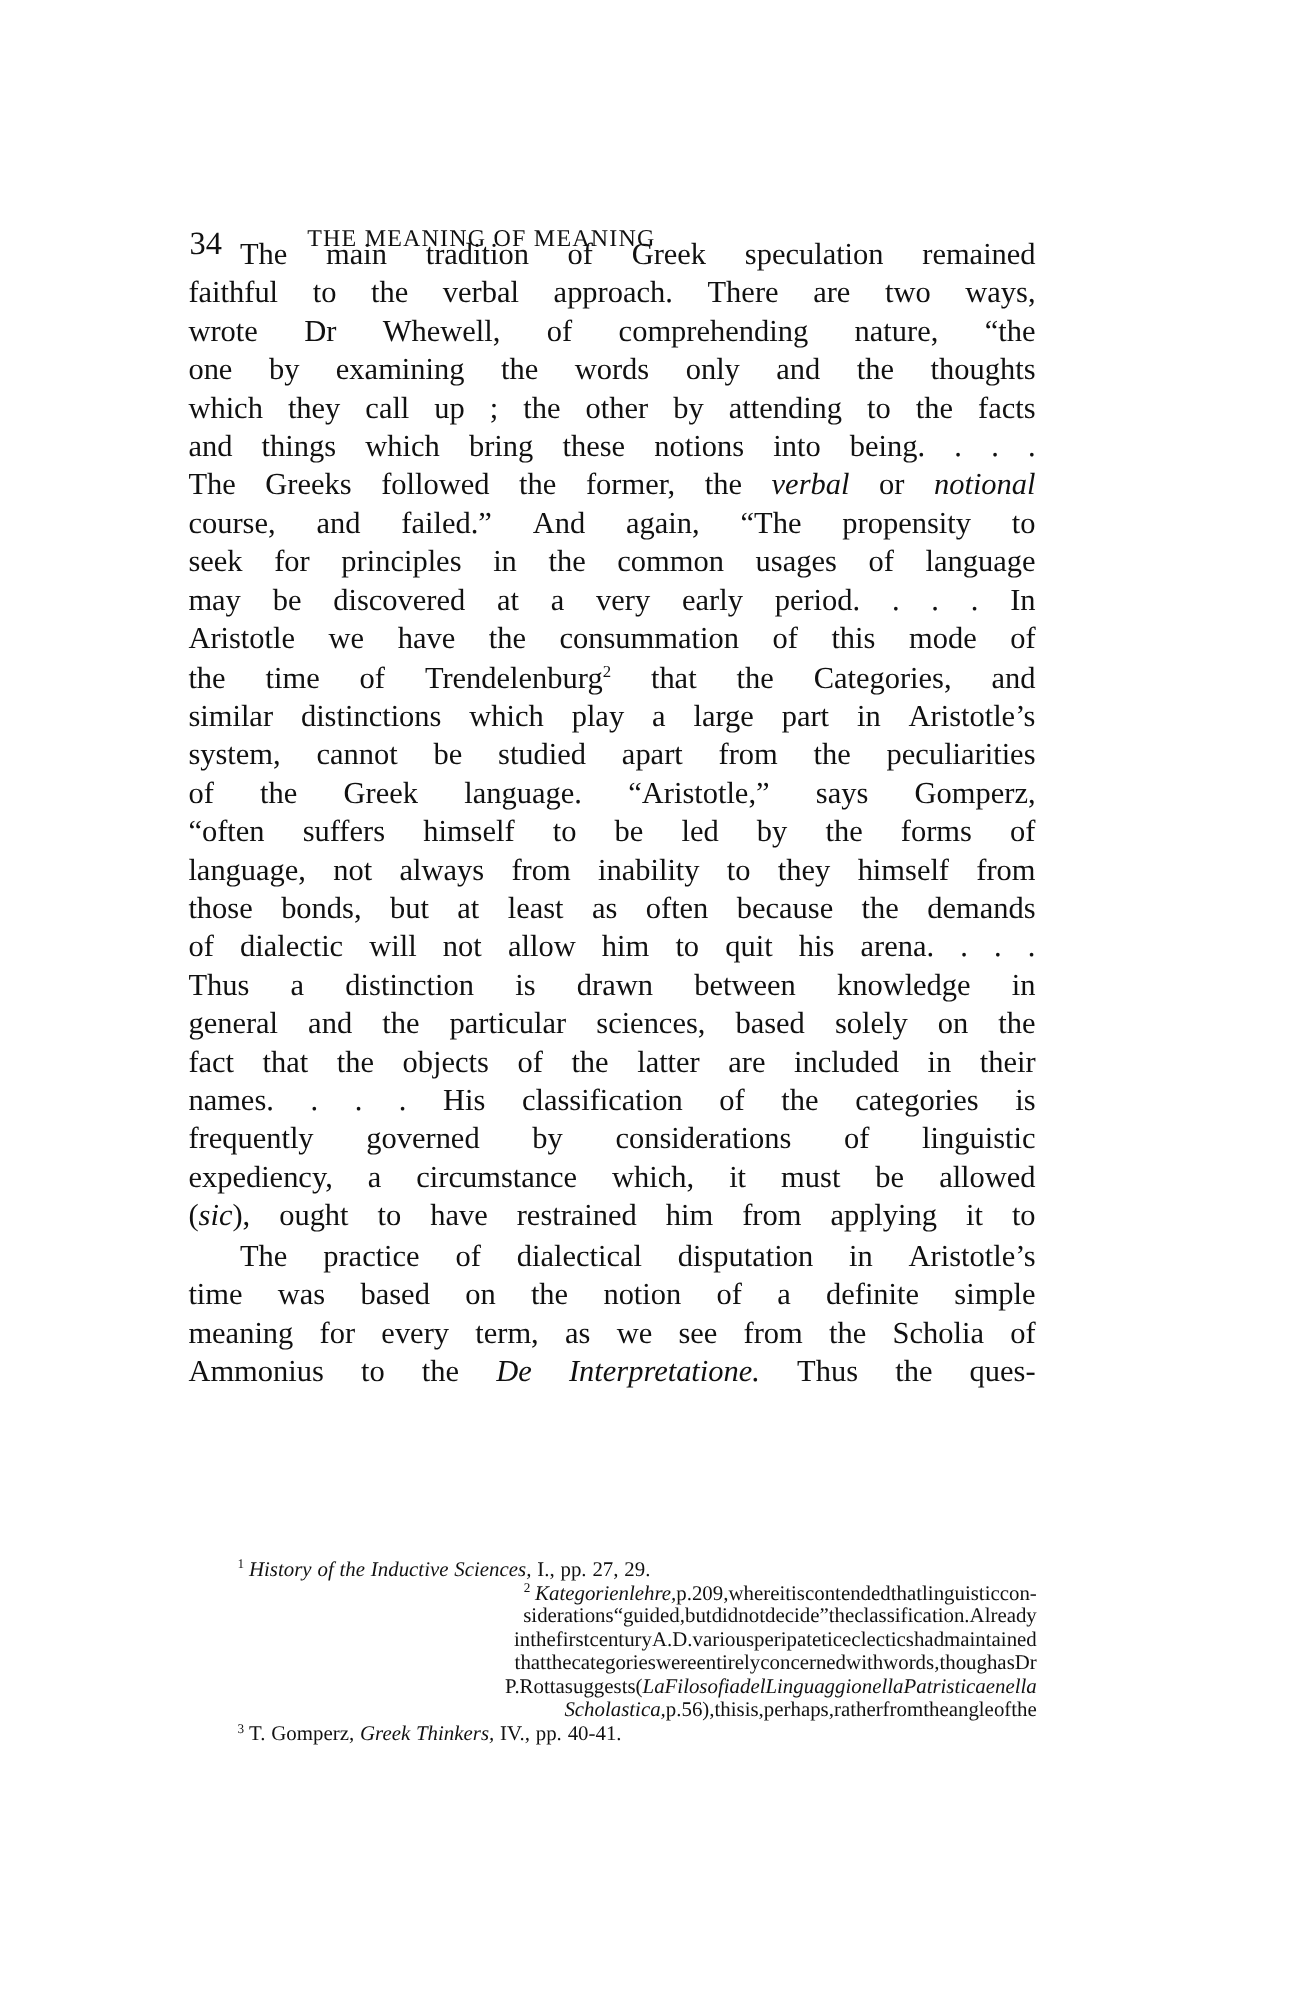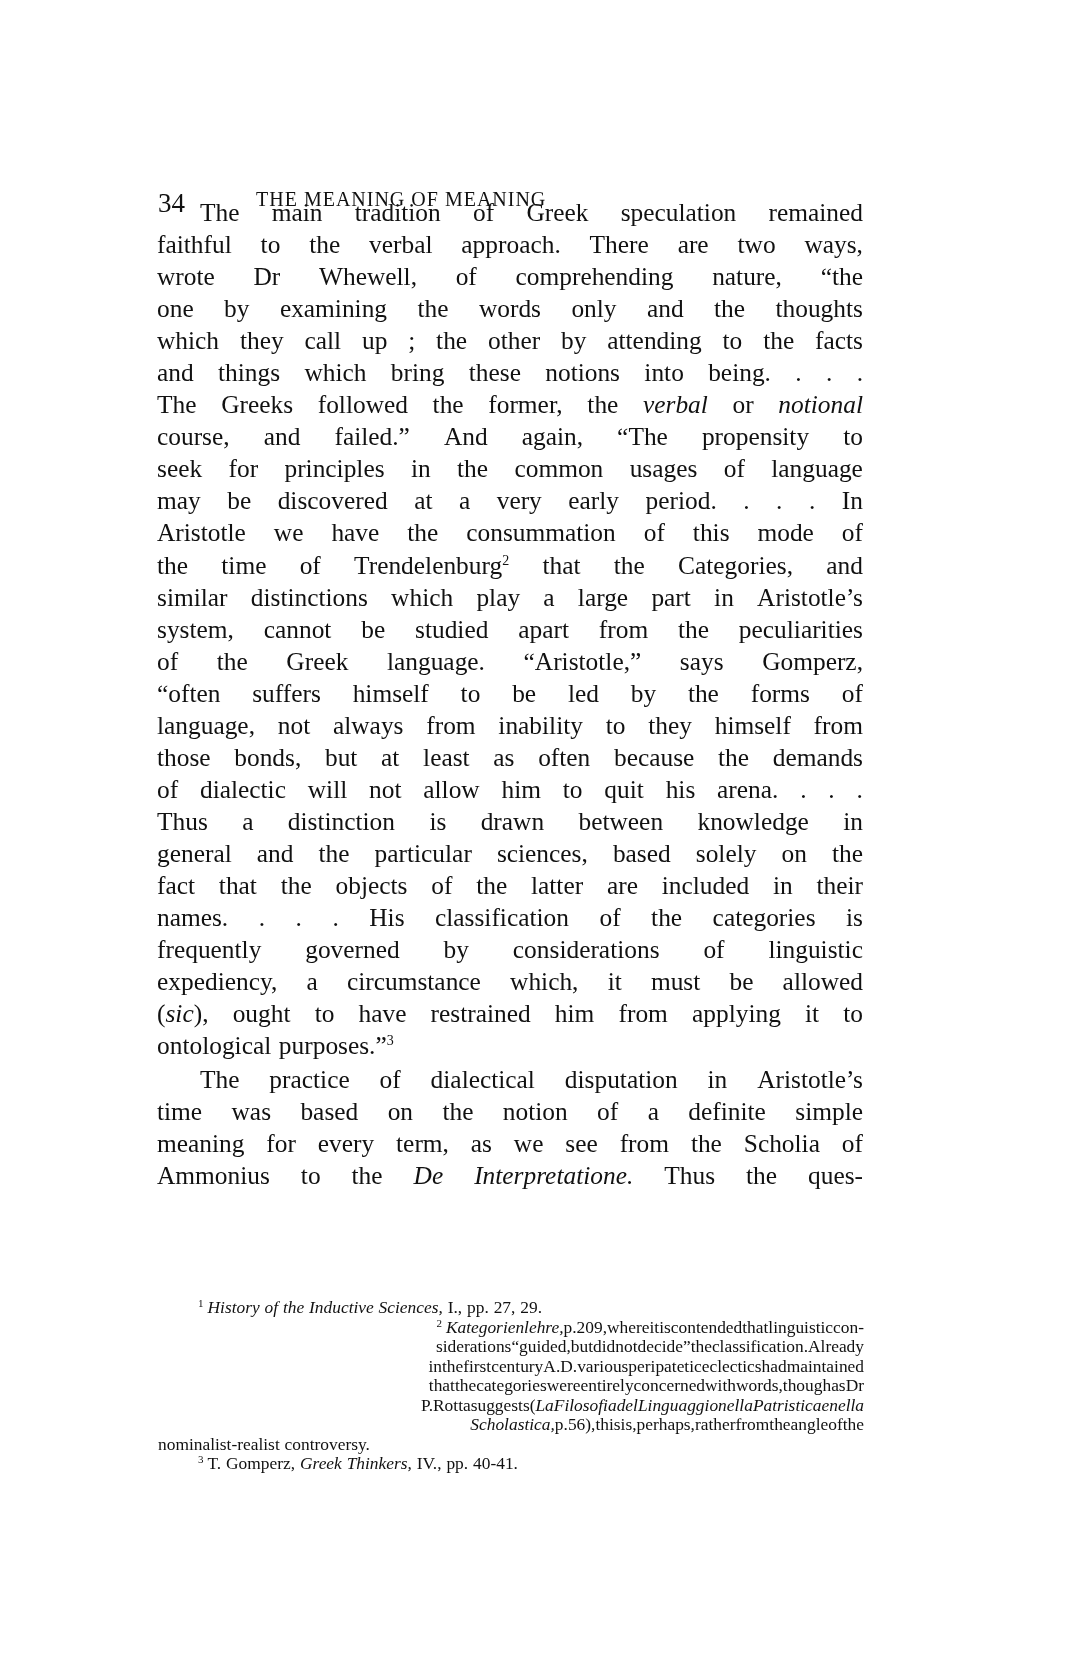--- a/index.html
+++ b/index.html
@@ -319,24 +319,20 @@
           <span class="w">ought</span>
           <span class="w">to</span>
           <span class="w">have</span>
           <span class="w">restrained</span>
           <span class="w">him</span>
           <span class="w">from</span>
           <span class="w">applying</span>
           <span class="w">it</span>
           <span class="w">to</span>
         </div>
-        <div class="line last">
-          <span class="w">ontological</span>
-          <span class="w">purposes.”<sup class="fn">3</sup></span>
-        </div>
       </div>
     <div id="para-1" class="para2">
         <div class="line indent">
           <span class="w">The</span>
           <span class="w">practice</span>
           <span class="w">of</span>
           <span class="w">dialectical</span>
           <span class="w">disputation</span>
           <span class="w">in</span>
           <span class="w">Aristotle’s</span>
@@ -464,24 +460,20 @@
           <span class="w">this</span>
           <span class="w">is,</span>
           <span class="w">perhaps,</span>
           <span class="w">rather</span>
           <span class="w">from</span>
           <span class="w">the</span>
           <span class="w">angle</span>
           <span class="w">of</span>
           <span class="w">the</span>
         </div>
-        <div class="fline last">
-          <span class="w">nominalist-realist</span>
-          <span class="w">controversy.</span>
-        </div>
       </div>
       <div>
         <div class="fline last findent">
           <span class="w"><sup class="fsup">3</sup>T.</span>
           <span class="w">Gomperz,</span>
           <span class="w"><i>Greek</i></span>
           <span class="w"><i>Thinkers,</i></span>
           <span class="w">IV.,</span>
           <span class="w">pp.</span>
           <span class="w">40-41.</span>

